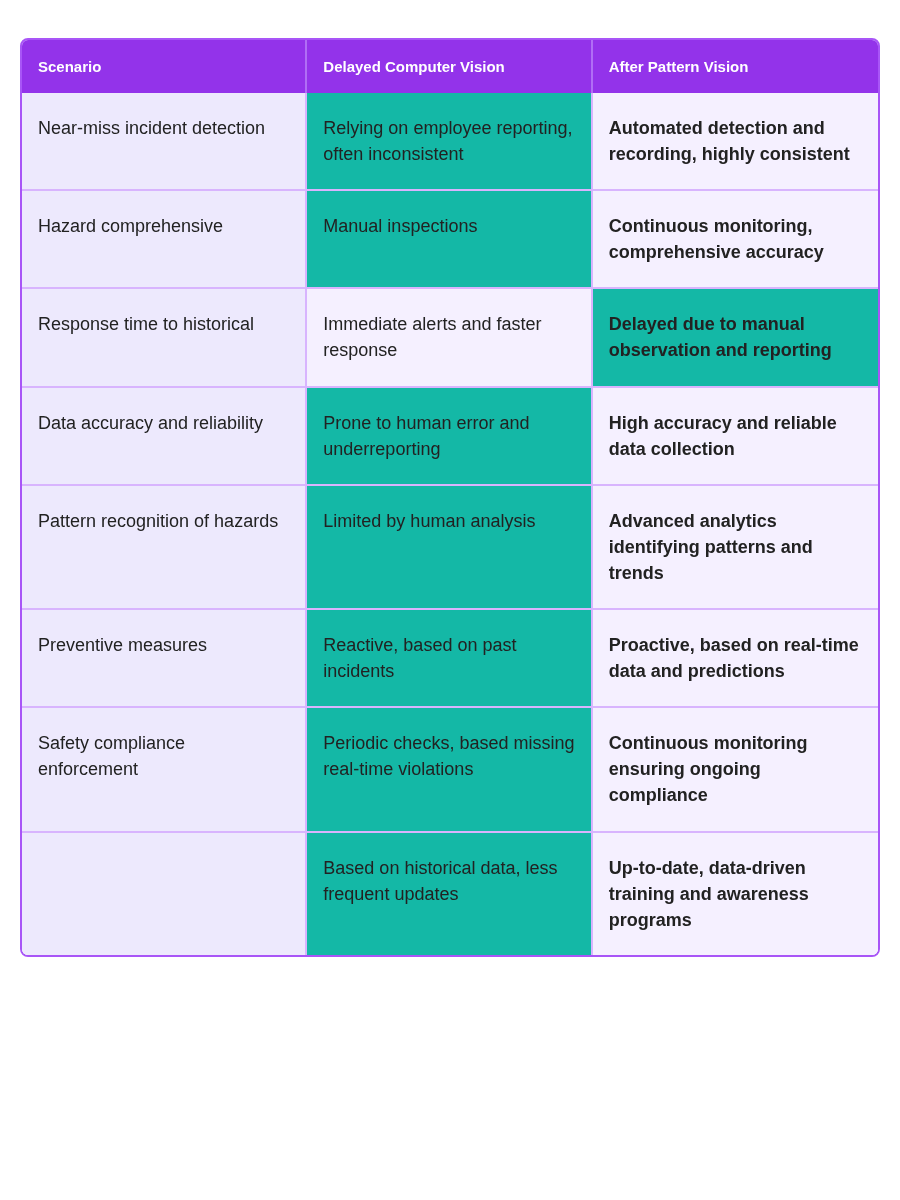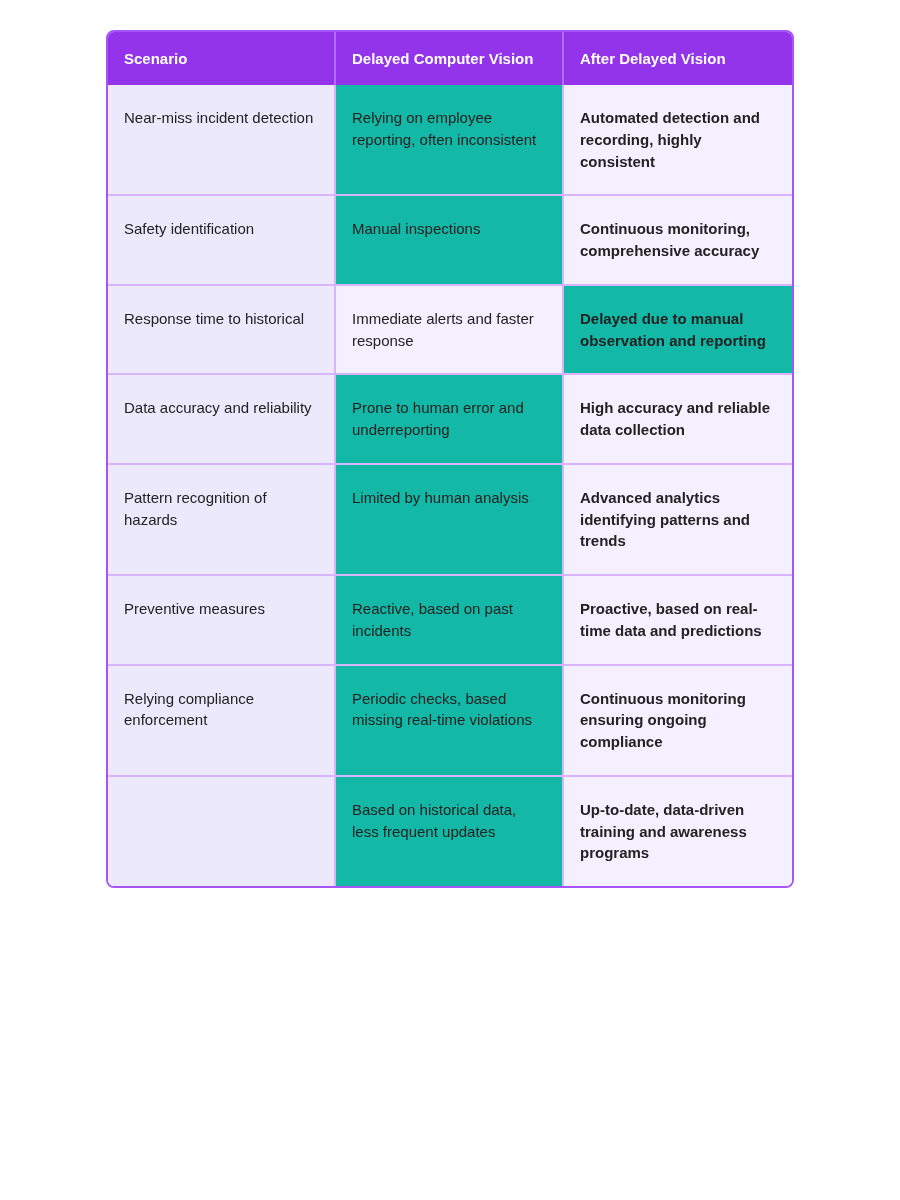--- a/index.html
+++ b/index.html
@@ -11,22 +11,22 @@
     body {
       width: 900px;
       min-height: 1200px;
       background: #ffffff;
       font-family: Arial, sans-serif;
       font-size: 15px;
       color: #222;
     }
 
     .table-container {
-      width: 688px;
-      margin: 30px auto;
+      width: 860px;
+      margin: 38px auto;
       border: 2px solid #a855f7;
       border-radius: 8px;
       overflow: hidden;
     }
 
     .table-header {
       display: grid;
       grid-template-columns: 1fr 1fr 1fr;
       background: #9333ea;
     }
@@ -54,21 +54,21 @@
     }
 
     .table-row:last-child {
       border-bottom: none;
       border-radius: 9px;
     }
 
     .cell {
       padding: 22px 16px;
       border-right: 2px solid #d8b4fe;
-      font-size: 15px;
+      font-size: 18px;
       line-height: 1.45;
       color: #222;
       background: #f5f0ff;
     }
 
     .cell:last-child {
       border-right: none;
       font-weight: bold;
     }
 
@@ -85,30 +85,30 @@
       background: #f5f0ff;
     }
   </style>
 </head>
 <body>
 
 <div class="table-container">
   <div class="table-header">
     <div class="header-cell">Scenario</div>
     <div class="header-cell">Delayed Computer Vision</div>
-    <div class="header-cell">After Delayed Vision</div>
+    <div class="header-cell">After Pattern Vision</div>
   </div>
   <div class="table-body" id="table-body">
   <div class="table-row">
         <div class="cell scenario">Near-miss incident detection</div>
         <div class="cell before">Relying on employee reporting, often inconsistent</div>
         <div class="cell after">Automated detection and recording, highly consistent</div>
       </div>
       <div class="table-row">
-        <div class="cell scenario">Safety identification</div>
+        <div class="cell scenario">Hazard comprehensive</div>
         <div class="cell before">Manual inspections</div>
         <div class="cell after">Continuous monitoring, comprehensive accuracy</div>
       </div>
       <div class="table-row">
         <div class="cell scenario">Response time to historical</div>
         <div class="cell after">Immediate alerts and faster response</div>
         <div class="cell before">Delayed due to manual observation and reporting</div>
       </div>
       <div class="table-row">
         <div class="cell scenario">Data accuracy and reliability</div>
@@ -119,21 +119,21 @@
         <div class="cell scenario">Pattern recognition of hazards</div>
         <div class="cell before">Limited by human analysis</div>
         <div class="cell after">Advanced analytics identifying patterns and trends</div>
       </div>
       <div class="table-row">
         <div class="cell scenario">Preventive measures</div>
         <div class="cell before">Reactive, based on past incidents</div>
         <div class="cell after">Proactive, based on real-time data and predictions</div>
       </div>
       <div class="table-row">
-        <div class="cell scenario">Relying compliance enforcement</div>
+        <div class="cell scenario">Safety compliance enforcement</div>
         <div class="cell before">Periodic checks, based missing real-time violations</div>
         <div class="cell after">Continuous monitoring ensuring ongoing compliance</div>
       </div>
       <div class="table-row">
         <div class="cell scenario"></div>
         <div class="cell before">Based on historical data, less frequent updates</div>
         <div class="cell after">Up-to-date, data-driven training and awareness programs</div>
       </div>
     </div>
 </div>

